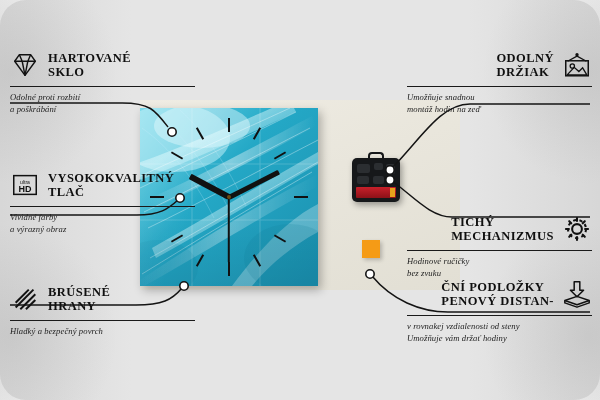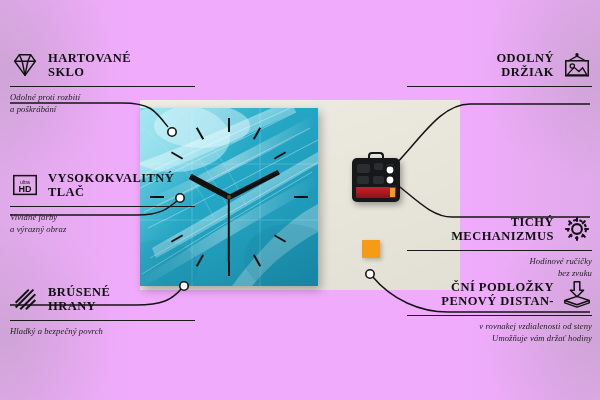--- a/index.html
+++ b/index.html
@@ -4,21 +4,22 @@
 <style>
   * { box-sizing: border-box; margin: 0; padding: 0; }
   html, body {
     width: 600px; height: 400px;
     overflow: hidden;
     font-family: "Liberation Serif", serif;
   }
   #stage {
     position: relative;
     width: 600px; height: 400px;
-    background: #f0abfc;
+    background: #e5e5e5;
+    border-radius: 26px;
   }
   
   .vignette {
     position: absolute; inset: 0;
     background:
       radial-gradient(ellipse 150px 160px at 2% 18%, rgba(140,140,140,.20), rgba(255,255,255,0) 70%),
       radial-gradient(ellipse 150px 160px at 2% 84%, rgba(140,140,140,.20), rgba(255,255,255,0) 70%),
       radial-gradient(ellipse 150px 160px at 98% 18%, rgba(140,140,140,.20), rgba(255,255,255,0) 70%),
       radial-gradient(ellipse 150px 160px at 98% 84%, rgba(140,140,140,.20), rgba(255,255,255,0) 70%),
       linear-gradient(90deg, rgba(165,165,165,.22) 0%, rgba(255,255,255,0) 22%, rgba(255,255,255,0) 78%, rgba(165,165,165,.22) 100%);
@@ -26,21 +27,21 @@
   }
   svg.connectors {
     position: absolute; inset: 0;
     width: 600px; height: 400px;
     pointer-events: none;
   }
 
   
   .feature { position: absolute; width: 185px; }
   .feature.left  { left: 10px;  text-align: left; }
-  .feature.right { right: 8px;  text-align: right; }
+  .feature.right { right: 8px;  text-align: left; }
 
   .feat-head {
     display: flex; align-items: center; gap: 8px;
     min-height: 34px;
   }
   .feature.right .feat-head { flex-direction: row-reverse; }
 
   .feat-title {
     font-family: "Liberation Serif", serif;
     font-weight: bold;
@@ -323,20 +324,24 @@
         <rect x="4" y="11.5" width="24" height="16" fill="none" stroke="#111" stroke-width="1.6"></rect>
         <circle cx="11" cy="17" r="2.3" fill="none" stroke="#111" stroke-width="1.4"></circle>
         <path d="M5.5,26.5 L13,18.5 L18,23 L22,19 L26.5,26.5 Z" fill="none" stroke="#111" stroke-width="1.4"></path>
       </svg>
       <div class="feat-title">
         <div>ODOLNÝ</div>
         <div>DRŽIAK</div>
       </div>
     </div>
     <div class="feat-rule"></div>
+    <div class="feat-desc">
+      <div>Umožňuje snadnou</div>
+      <div>montáž hodin na zeď</div>
+    </div>
   </div>
 
   <div class="feature right" id="f-mech">
     <div class="feat-head">
       <svg class="feat-icon" viewBox="0 0 32 32">
         <g fill="none" stroke="#111" stroke-width="2.2">
           <circle cx="16" cy="16" r="5.2"></circle>
           <path d="M16,4.2 L16,7.4 M16,24.6 L16,27.8 M4.2,16 L7.4,16 M24.6,16 L27.8,16
                    M7.7,7.7 L9.9,9.9 M22.1,22.1 L24.3,24.3 M24.3,7.7 L22.1,9.9 M9.9,22.1 L7.7,24.3" stroke-linecap="round"></path>
           <circle cx="16" cy="16" r="9.6" stroke-dasharray="3.4 3.4"></circle>

